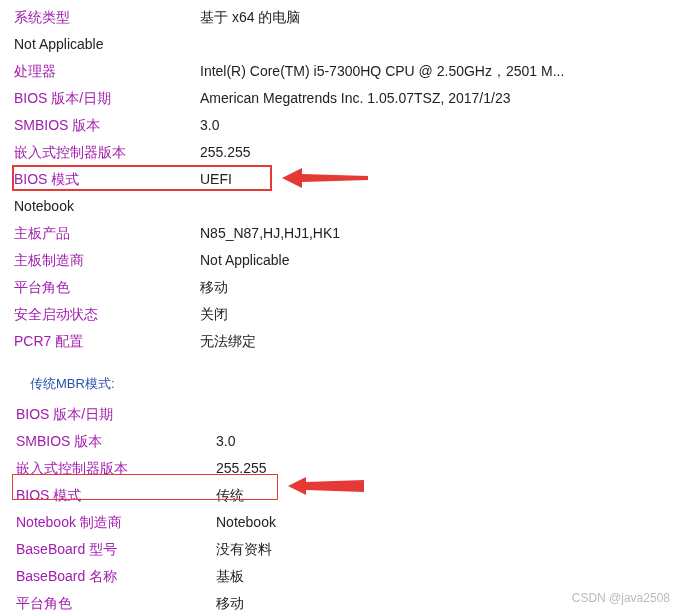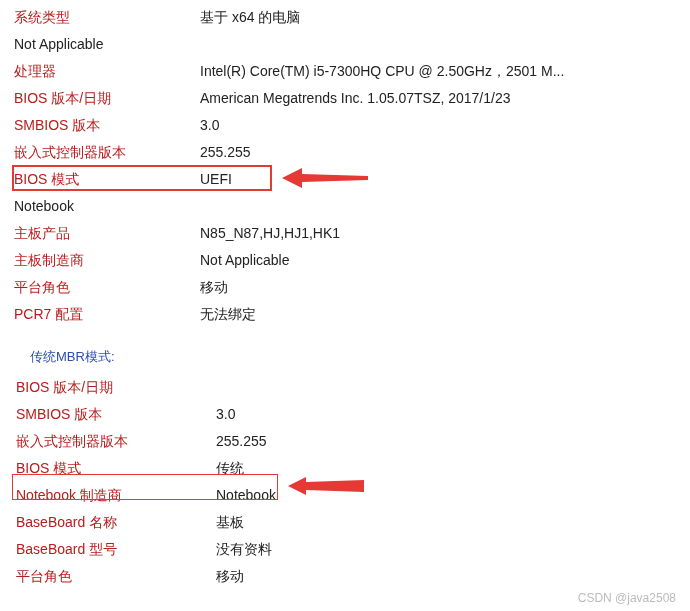--- a/index.html
+++ b/index.html
@@ -14,21 +14,21 @@
       padding: 4px 0 0 14px;
     }
     .row {
       display: flex;
       height: 27px;
       line-height: 27px;
     }
     .label {
       width: 186px;
       flex-shrink: 0;
-      color: #b91c1c;
+      color: #a21caf;
     }
     .value {
       color: #222;
       white-space: nowrap;
       overflow: hidden;
       text-overflow: ellipsis;
     }
     .section-title {
       color: #2a4eaa;
       font-size: 13px;
@@ -59,21 +59,21 @@
       pointer-events: none;
     }
     .arrow2 {
       position: absolute;
       left: 288px;
       top: 472px;
       pointer-events: none;
     }
     .watermark {
       position: absolute;
-      right: 14px;
+      right: 20px;
       bottom: 6px;
       font-size: 12px;
       color: #bbb;
     }
     .section2 .label { padding-left: 2px; width: 202px;}
   </style>
 </head>
 <body>
 
 <div>
@@ -113,20 +113,24 @@
   </div>
   <div class="row">
     <div class="label">主板制造商</div>
     <div class="value">Not Applicable</div>
   </div>
   <div class="row">
     <div class="label">平台角色</div>
     <div class="value">移动</div>
   </div>
   <div class="row">
+    <div class="label">安全启动状态</div>
+    <div class="value">关闭</div>
+  </div>
+  <div class="row">
     <div class="label">PCR7 配置</div>
     <div class="value">无法绑定</div>
   </div>
 </div>
 
 <div class="section-title">传统MBR模式:</div>
 
 <div class="section2">
   <div class="row">
     <div class="label">BIOS 版本/日期</div>
@@ -141,26 +145,26 @@
   </div>
   <div class="row">
     <div class="label">BIOS 模式</div>
     <div class="value">传统</div>
   </div>
   <div class="row">
     <div class="label">Notebook 制造商</div>
     <div class="value">Notebook</div>
   </div>
   <div class="row">
+    <div class="label">BaseBoard 型号</div>
+    <div class="value">没有资料</div>
+  </div>
+  <div class="row">
     <div class="label">BaseBoard 名称</div>
     <div class="value">基板</div>
-  </div>
-  <div class="row">
-    <div class="label">BaseBoard 型号</div>
-    <div class="value">没有资料</div>
   </div>
   <div class="row">
     <div class="label">平台角色</div>
     <div class="value">移动</div>
   </div>
 
 </div>
 
 <div class="highlight-box1"></div>
 <div class="highlight-box2"></div>

